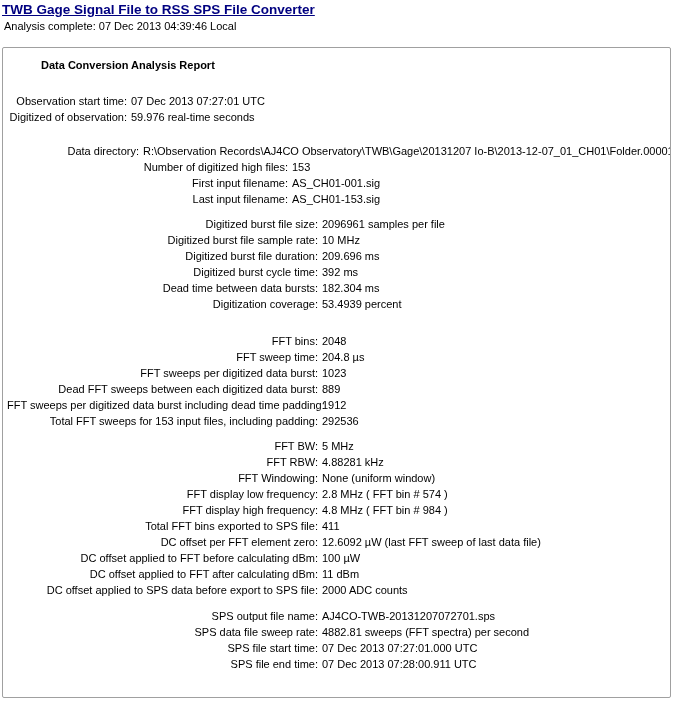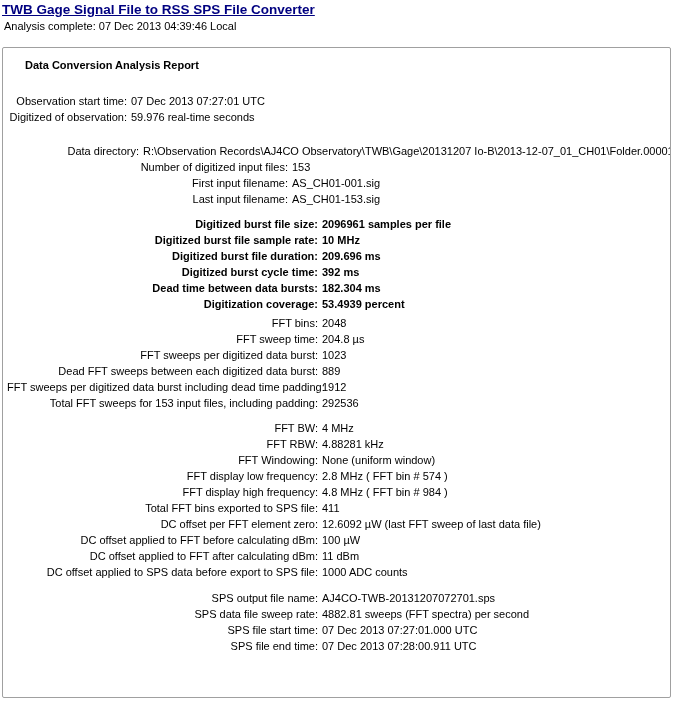--- a/index.html
+++ b/index.html
@@ -37,21 +37,21 @@
     height: 651px;
     border: 1px solid #a0a0a0;
     border-radius: 2px;
     background: #ffffff;
     padding: 9px 4px 16px 4px;
     overflow: hidden;
   }
   .report-heading {
     font-weight: bold;
     line-height: 16px;
-    margin-left: 6px;
+    margin-left: 22px;
     white-space: nowrap;
     padding-left: 12px;
   }
   .block { }
   .row {
     line-height: 16px;
     white-space: nowrap;
   }
   .lbl {
     display: inline-block;
@@ -75,53 +75,53 @@
   <div class="report-heading">Data Conversion Analysis Report</div>
   <div id="report-blocks">
       <div class="block" style="margin-top: 20px; --lw: 120px;">
         <div class="row"><span class="lbl">Observation start time:</span><span class="val">07 Dec 2013 07:27:01 UTC</span></div>
         <div class="row"><span class="lbl">Digitized of observation:</span><span class="val">59.976 real-time seconds</span></div>
       </div>
       <div class="block" style="margin-top: 18px; --lw: 132px;">
         <div class="row"><span class="lbl">Data directory:</span><span class="val">R:\Observation Records\AJ4CO Observatory\TWB\Gage\20131207 Io-B\2013-12-07_01_CH01\Folder.00001</span></div>
       </div>
       <div class="block" style="margin-top: 0px; --lw: 281px;">
-        <div class="row"><span class="lbl">Number of digitized input files:</span><span class="val">153</span></div>
+        <div class="row"><span class="lbl">Number of digitized high files:</span><span class="val">153</span></div>
         <div class="row"><span class="lbl">First input filename:</span><span class="val">AS_CH01-001.sig</span></div>
         <div class="row"><span class="lbl">Last input filename:</span><span class="val">AS_CH01-153.sig</span></div>
       </div>
-      <div class="block" style="margin-top: 9px; font-weight: bold; --lw: 311px;">
+      <div class="block" style="margin-top: 9px; --lw: 311px;">
         <div class="row"><span class="lbl">Digitized burst file size:</span><span class="val">2096961 samples per file</span></div>
         <div class="row"><span class="lbl">Digitized burst file sample rate:</span><span class="val">10 MHz</span></div>
         <div class="row"><span class="lbl">Digitized burst file duration:</span><span class="val">209.696 ms</span></div>
         <div class="row"><span class="lbl">Digitized burst cycle time:</span><span class="val">392 ms</span></div>
         <div class="row"><span class="lbl">Dead time between data bursts:</span><span class="val">182.304 ms</span></div>
         <div class="row"><span class="lbl">Digitization coverage:</span><span class="val">53.4939 percent</span></div>
       </div>
-      <div class="block" style="margin-top: 3px; --lw: 311px;">
+      <div class="block" style="margin-top: 21px; --lw: 311px;">
         <div class="row"><span class="lbl">FFT bins:</span><span class="val">2048</span></div>
         <div class="row"><span class="lbl">FFT sweep time:</span><span class="val">204.8 µs</span></div>
         <div class="row"><span class="lbl">FFT sweeps per digitized data burst:</span><span class="val">1023</span></div>
         <div class="row"><span class="lbl">Dead FFT sweeps between each digitized data burst:</span><span class="val">889</span></div>
         <div class="row"><span class="lbl">FFT sweeps per digitized data burst including dead time padding:</span><span class="val">1912</span></div>
         <div class="row"><span class="lbl">Total FFT sweeps for 153 input files, including padding:</span><span class="val">292536</span></div>
       </div>
       <div class="block" style="margin-top: 9px; --lw: 311px;">
-        <div class="row"><span class="lbl">FFT BW:</span><span class="val">4 MHz</span></div>
+        <div class="row"><span class="lbl">FFT BW:</span><span class="val">5 MHz</span></div>
         <div class="row"><span class="lbl">FFT RBW:</span><span class="val">4.88281 kHz</span></div>
         <div class="row"><span class="lbl">FFT Windowing:</span><span class="val">None (uniform window)</span></div>
         <div class="row"><span class="lbl">FFT display low frequency:</span><span class="val">2.8 MHz ( FFT bin # 574 )</span></div>
         <div class="row"><span class="lbl">FFT display high frequency:</span><span class="val">4.8 MHz ( FFT bin # 984 )</span></div>
         <div class="row"><span class="lbl">Total FFT bins exported to SPS file:</span><span class="val">411</span></div>
       </div>
       <div class="block" style="--lw: 311px;">
         <div class="row"><span class="lbl">DC offset per FFT element zero:</span><span class="val">12.6092 µW (last FFT sweep of last data file)</span></div>
         <div class="row"><span class="lbl">DC offset applied to FFT before calculating dBm:</span><span class="val">100 µW</span></div>
         <div class="row"><span class="lbl">DC offset applied to FFT after calculating dBm:</span><span class="val">11 dBm</span></div>
-        <div class="row"><span class="lbl">DC offset applied to SPS data before export to SPS file:</span><span class="val">1000 ADC counts</span></div>
+        <div class="row"><span class="lbl">DC offset applied to SPS data before export to SPS file:</span><span class="val">2000 ADC counts</span></div>
       </div>
       <div class="block" style="margin-top: 10px; --lw: 311px;">
         <div class="row"><span class="lbl">SPS output file name:</span><span class="val">AJ4CO-TWB-20131207072701.sps</span></div>
         <div class="row"><span class="lbl">SPS data file sweep rate:</span><span class="val">4882.81 sweeps (FFT spectra) per second</span></div>
         <div class="row"><span class="lbl">SPS file start time:</span><span class="val">07 Dec 2013 07:27:01.000 UTC</span></div>
         <div class="row"><span class="lbl">SPS file end time:</span><span class="val">07 Dec 2013 07:28:00.911 UTC</span></div>
       </div>
     </div>
 </div>
 

